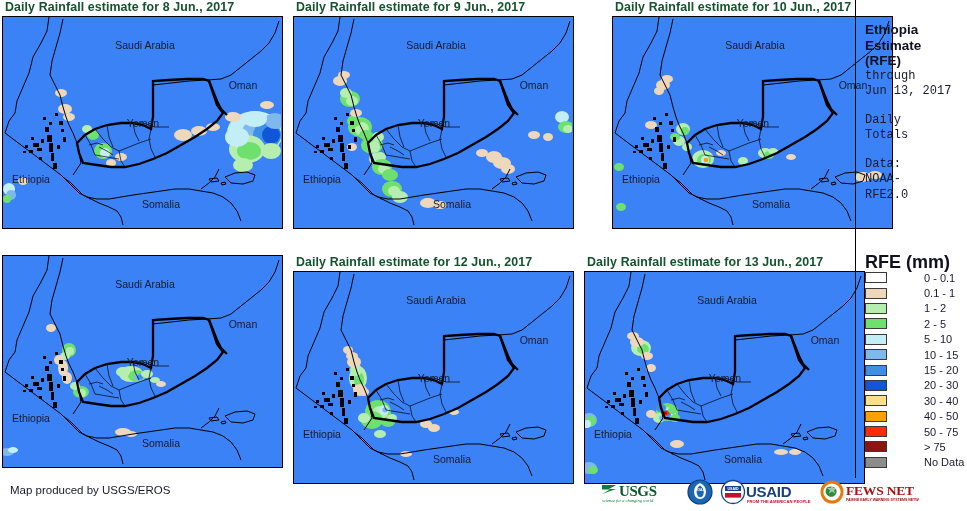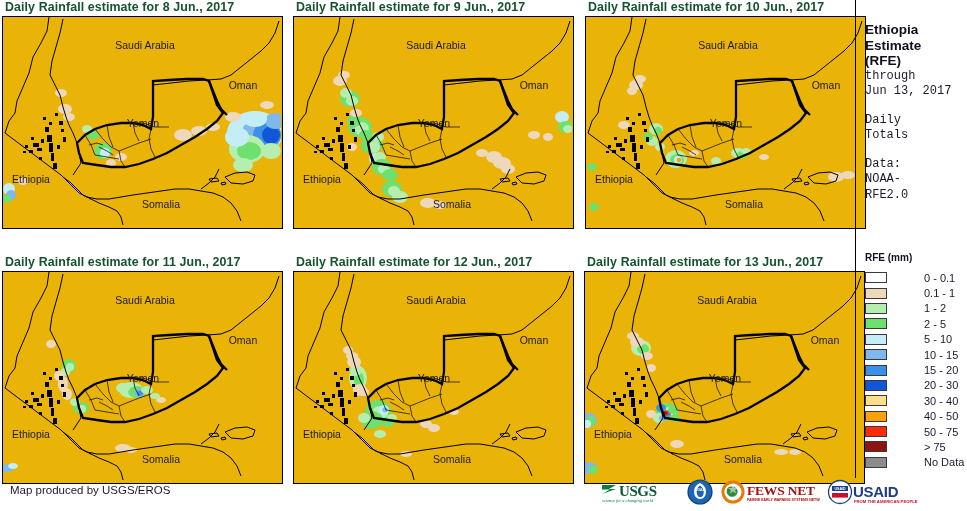--- a/index.html
+++ b/index.html
@@ -5,32 +5,32 @@
   html,body{margin:0;padding:0;background:#ffffff;}
   body{width:967px;height:511px;position:relative;overflow:hidden;
        font-family:"Liberation Sans", sans-serif;color:#1a1a2e;}
 
   
   #map-grid{position:absolute;left:0;top:0;width:855px;height:478px;}
   .panel{position:absolute;}
   .panel-title{font-size:12.4px;font-weight:bold;color:#14532d;
       letter-spacing:.1px;white-space:nowrap;line-height:14px;
       padding-left:3px;height:16px;}
-  .panel-frame{position:relative;border:1.5px solid #000;background:#eab308;
+  .panel-frame{position:relative;border:1.5px solid #000;background:#3b82f6;
       overflow:hidden;box-sizing:border-box;}
   .panel-frame svg{position:absolute;left:0;top:0;display:block;}
 
   
   #right-col{position:absolute;left:855px;top:0;width:112px;height:478px;
       border-left:1.3px solid #000;box-sizing:border-box;}
   #rfe-header{padding:22px 0 0 9px;}
   #rfe-header .hd{font-size:13.5px;font-weight:bold;line-height:15.5px;color:#101020;}
   #rfe-header .sub{font-size:12px;line-height:15.5px;color:#1a1a2e;font-family:Liberation Mono, monospace;}
   .gap{height:13px;}
-  #legend-title{position:absolute;left:9px;top:252px;font-size:10px;
+  #legend-title{position:absolute;left:9px;top:252px;font-size:18px;
       font-weight:bold;color:#101020;}
   #legend-list{position:absolute;left:9px;top:270px;}
   .legend-row{display:flex;align-items:center;height:15.4px;}
   .swatch{width:22px;height:11px;border:1px solid #3a3a3a;box-sizing:border-box;
       margin-right:5px;flex:none;}
   .legend-label{font-size:11px;color:#1a1a2e;white-space:nowrap;padding-left:32px;}
 
   
   #credit{position:absolute;left:10px;top:484px;font-size:11.5px;color:#1a1a2e;}
   #logos{position:absolute;left:600px;top:478px;display:flex;align-items:center;gap:7px;}
@@ -231,21 +231,21 @@
           </g>
           <path d="M118 106 L140 106 L152 110 L166 110" fill="none" stroke="#000" stroke-width="0.7"></path>
           <text x="142" y="32" text-anchor="middle" font-family="Liberation Sans, sans-serif" font-size="10.5" fill="#1a1a2e">Saudi Arabia</text>
           <text x="240" y="72" text-anchor="middle" font-family="Liberation Sans, sans-serif" font-size="10.5" fill="#1a1a2e">Oman</text>
           <text x="140" y="110" text-anchor="middle" font-family="Liberation Sans, sans-serif" font-size="10.5" fill="#1a1a2e">Yemen</text>
           <text x="28" y="166" text-anchor="middle" font-family="Liberation Sans, sans-serif" font-size="10.5" fill="#1a1a2e">Ethiopia</text>
           <text x="158" y="191" text-anchor="middle" font-family="Liberation Sans, sans-serif" font-size="10.5" fill="#1a1a2e">Somalia</text>
         </svg>
       </div>
     </div>
-    <div class="panel" style="left: 585px; top: 0px;">
+    <div class="panel" style="left: 612px; top: 0px;">
       <div class="panel-title">Daily Rainfall estimate for 10 Jun., 2017</div>
       <div class="panel-frame" style="width: 281px; height: 213px;">
         <svg width="278" height="210" viewBox="0 0 278 210">
           <defs>
             <clipPath id="clip2">
               <rect width="278" height="210"></rect>
             </clipPath>
           </defs>
           <g clip-path="url(#clip2)">
             <ellipse cx="90" cy="142" rx="11" ry="9" fill="#b6eeb0"></ellipse>
@@ -323,21 +323,20 @@
           <path d="M118 106 L140 106 L152 110 L166 110" fill="none" stroke="#000" stroke-width="0.7"></path>
           <text x="142" y="32" text-anchor="middle" font-family="Liberation Sans, sans-serif" font-size="10.5" fill="#1a1a2e">Saudi Arabia</text>
           <text x="240" y="72" text-anchor="middle" font-family="Liberation Sans, sans-serif" font-size="10.5" fill="#1a1a2e">Oman</text>
           <text x="140" y="110" text-anchor="middle" font-family="Liberation Sans, sans-serif" font-size="10.5" fill="#1a1a2e">Yemen</text>
           <text x="28" y="166" text-anchor="middle" font-family="Liberation Sans, sans-serif" font-size="10.5" fill="#1a1a2e">Ethiopia</text>
           <text x="158" y="191" text-anchor="middle" font-family="Liberation Sans, sans-serif" font-size="10.5" fill="#1a1a2e">Somalia</text>
         </svg>
       </div>
     </div>
     <div class="panel" style="left: 2px; top: 255px;">
-      <div class="panel-title">Daily Rainfall estimate for 11 Jun., 2017</div>
       <div class="panel-frame" style="width: 281px; height: 213px;">
         <svg width="278" height="210" viewBox="0 0 278 210">
           <defs>
             <clipPath id="clip3">
               <rect width="278" height="210"></rect>
             </clipPath>
           </defs>
           <g clip-path="url(#clip3)">
             <ellipse cx="128" cy="118" rx="12" ry="8" fill="#b6eeb0"></ellipse>
             <ellipse cx="134" cy="120" rx="9" ry="6" fill="#6ee06e"></ellipse>
@@ -691,33 +690,33 @@
   <div class="logo">
     <svg width="26" height="26" viewBox="0 0 26 26">
       <circle cx="13" cy="13" r="12" fill="#1c64b4"></circle>
       <circle cx="13" cy="13" r="12" fill="none" stroke="#0d3f78" stroke-width="1.2"></circle>
       <path d="M13 4 C7 7 6 12 8 17 C10 21 16 21 18 17 C20 12 19 7 13 4 Z" fill="#ffffff"></path>
       <path d="M13 6.5 C9.5 9 9 12.5 10.4 16 C11.6 19 15 19 16.2 16 C17.6 12.5 16.6 9 13 6.5 Z" fill="#1c64b4"></path>
       <text x="13" y="12" text-anchor="middle" font-family="Liberation Sans, sans-serif" font-size="3.4" font-weight="bold" fill="#ffffff">NOAA</text>
     </svg>
   </div>
   <div class="logo">
-    <svg width="100" height="26" viewBox="0 0 100 26">
-      <circle cx="13" cy="13" r="11.5" fill="#e8780a"></circle>
-      <circle cx="13" cy="13" r="8.6" fill="#ffffff"></circle>
-      <path d="M7 10 C9 7 13 7 16 9 C18.5 11 18 15 15 17 C11 19.5 7 16 6.6 13 Z" fill="#2e8b3d"></path>
-      <path d="M13 5.5 L14.3 9 L18 9 L15 11.2 L16.2 14.6 L13 12.5 L9.8 14.6 L11 11.2 L8 9 L11.7 9 Z" fill="#ffffff" opacity="0.55"></path>
-      <text x="27" y="15.5" font-family="Liberation Serif, serif" font-size="13.5" font-weight="bold" fill="#a81010" letter-spacing="-0.2">FEWS NET</text>
-      <text x="27" y="21.5" font-family="Liberation Sans, sans-serif" font-size="3.5" font-weight="bold" fill="#a81010">FAMINE EARLY WARNING SYSTEMS NETWORK</text>
-    </svg>
-  </div>
-  <div class="logo">
     <svg width="92" height="26" viewBox="0 0 92 26">
       <circle cx="13" cy="13" r="11.5" fill="#ffffff" stroke="#1a3f86" stroke-width="1.3"></circle>
       <rect x="5" y="7" width="16" height="5" fill="#1a3f86"></rect>
       <rect x="5" y="14" width="16" height="4.6" fill="#c8102e"></rect>
       <rect x="5" y="12" width="16" height="2" fill="#ffffff"></rect>
       <text x="13" y="11.2" text-anchor="middle" font-family="Liberation Sans, sans-serif" font-size="3.6" font-weight="bold" fill="#ffffff">USAID</text>
       <text x="26" y="17.5" font-family="Liberation Sans, sans-serif" font-size="15" font-weight="bold" fill="#1a3f86" letter-spacing="-0.3">USAID</text>
       <text x="27" y="23.5" font-family="Liberation Sans, sans-serif" font-size="4.2" font-weight="bold" fill="#c8102e">FROM THE AMERICAN PEOPLE</text>
     </svg>
   </div>
+  <div class="logo">
+    <svg width="100" height="26" viewBox="0 0 100 26">
+      <circle cx="13" cy="13" r="11.5" fill="#e8780a"></circle>
+      <circle cx="13" cy="13" r="8.6" fill="#ffffff"></circle>
+      <path d="M7 10 C9 7 13 7 16 9 C18.5 11 18 15 15 17 C11 19.5 7 16 6.6 13 Z" fill="#2e8b3d"></path>
+      <path d="M13 5.5 L14.3 9 L18 9 L15 11.2 L16.2 14.6 L13 12.5 L9.8 14.6 L11 11.2 L8 9 L11.7 9 Z" fill="#ffffff" opacity="0.55"></path>
+      <text x="27" y="15.5" font-family="Liberation Serif, serif" font-size="13.5" font-weight="bold" fill="#a81010" letter-spacing="-0.2">FEWS NET</text>
+      <text x="27" y="21.5" font-family="Liberation Sans, sans-serif" font-size="3.5" font-weight="bold" fill="#a81010">FAMINE EARLY WARNING SYSTEMS NETWORK</text>
+    </svg>
+  </div>
 </div>
 
 </body></html>

